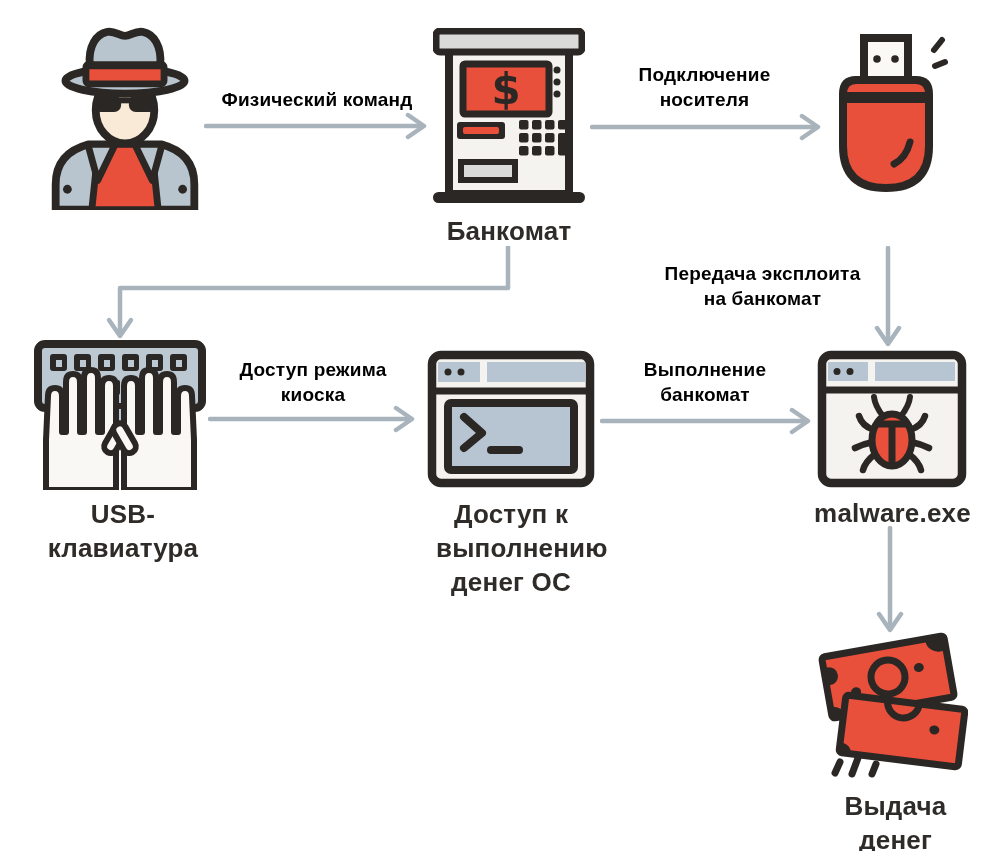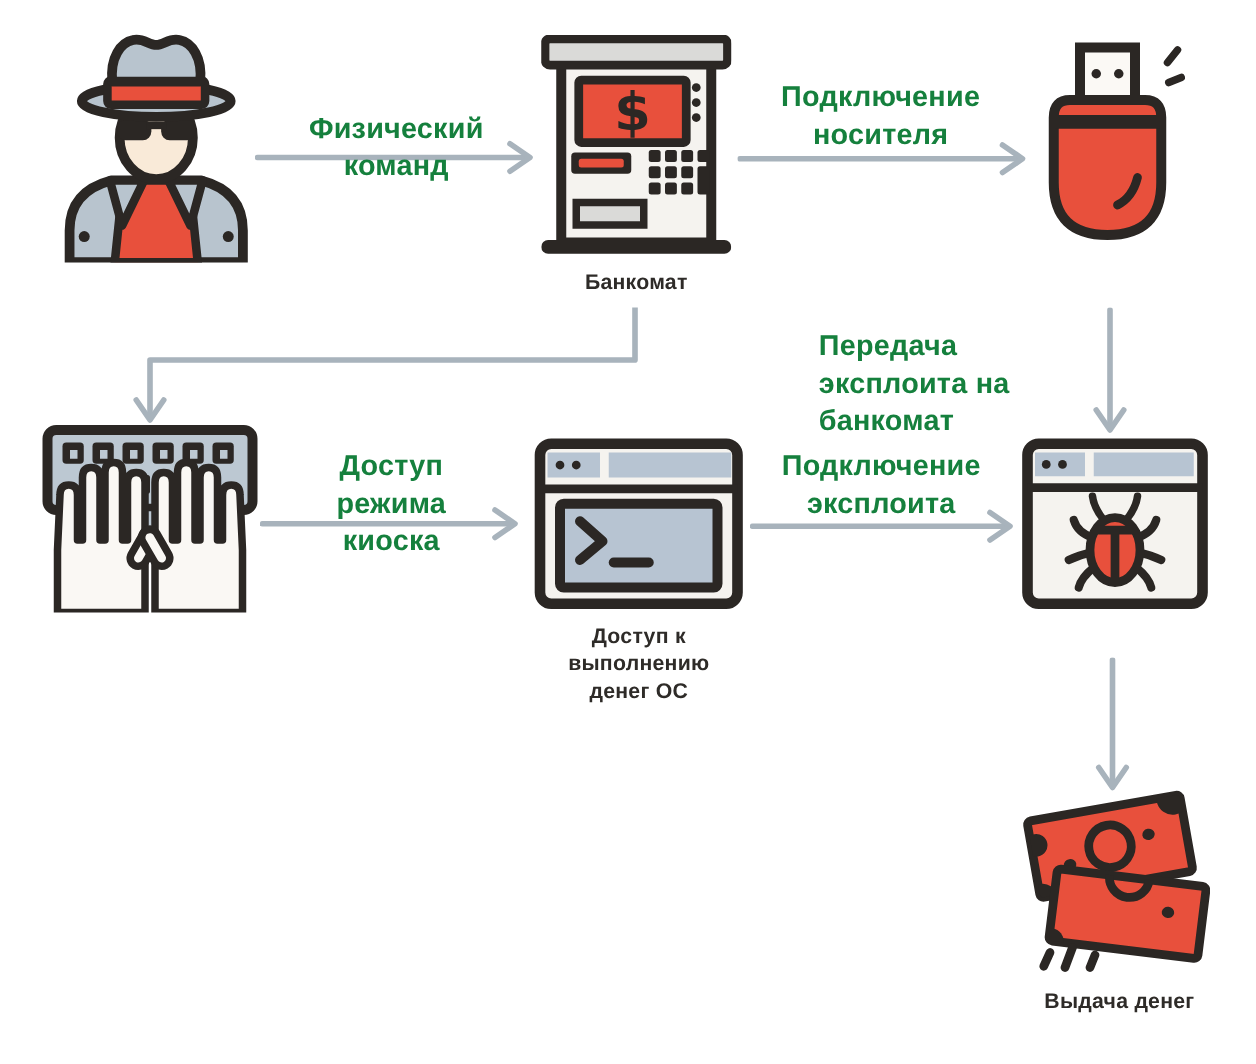--- a/index.html
+++ b/index.html
@@ -4,28 +4,28 @@
 <style>
   html,body{margin:0;padding:0;background:#ffffff;}
   .canvas{
     position:relative;width:1005px;height:851px;background:#ffffff;overflow:hidden;
     font-family:"Liberation Sans","DejaVu Sans",sans-serif;
   }
   .icon{position:absolute;}
   .icon svg{display:block;width:100%;height:100%;}
   .arrow{position:absolute;}
   .node-label{
-    position:absolute;font-weight:700;font-size:17px;line-height:1.3;
+    position:absolute;font-weight:700;font-size:26px;line-height:1.3;
     color:#2e2b28;text-align:center;letter-spacing:0.2px;
   }
   .edge-label{
-    position:absolute;font-weight:700;font-size:23px;line-height:1.3;
-    color:#15803d;text-align:center;letter-spacing:0.2px;
+    position:absolute;font-weight:700;font-size:19px;line-height:1.3;
+    color:#000000;text-align:center;letter-spacing:0.2px;
   }
-  .edge-label.right{text-align:left;}
+  .edge-label.right{text-align:center;}
 </style>
 </head>
 <body>
 
 <div class="canvas">
 
   <div class="icon" style="left:42px;top:24px;width:166px;height:186px">
     <svg viewBox="0 0 170 190">
 
       <path d="M14,190 L14,164 Q14,132 48,123 L122,123 Q156,132 156,164 L156,190 Z" fill="#b8c4ce" stroke="#2b2724" stroke-width="8" stroke-linejoin="round"></path>
@@ -128,20 +128,21 @@
         <path d="M16,152 L16,102 L18,58 Q18,50 25,50 Q32,50 32,58 L32,94 L36,94 L36,44 Q36,36 43,36 Q50,36 50,44 L50,94 L54,94 L54,40 Q54,32 61,32 Q68,32 68,40 L68,94 L72,94 L72,48 Q72,40 79,40 Q86,40 86,48 L86,152 Z" fill="#faf8f4" stroke="#2b2724" stroke-width="6" stroke-linejoin="round"></path>
         <rect x="79" y="84" width="13" height="32" rx="6.5" transform="rotate(30 85 100)" fill="#faf8f4" stroke="#2b2724" stroke-width="6"></rect>
       </g>
 
       <g transform="translate(180 0) scale(-1 1)">
         <path d="M16,152 L16,102 L18,58 Q18,50 25,50 Q32,50 32,58 L32,94 L36,94 L36,44 Q36,36 43,36 Q50,36 50,44 L50,94 L54,94 L54,40 Q54,32 61,32 Q68,32 68,40 L68,94 L72,94 L72,48 Q72,40 79,40 Q86,40 86,48 L86,152 Z" fill="#faf8f4" stroke="#2b2724" stroke-width="6" stroke-linejoin="round"></path>
         <rect x="79" y="84" width="13" height="32" rx="6.5" transform="rotate(30 85 100)" fill="#faf8f4" stroke="#2b2724" stroke-width="6"></rect>
       </g>
     </svg>
   </div>
+  <div class="node-label" style="left:28px;top:498px;width:190px">USB-клавиатура</div>
 
   <div class="icon" style="left:427px;top:350px;width:168px;height:138px">
     <svg viewBox="0 0 168 138">
       <rect x="5" y="5" width="158" height="128" rx="9" fill="#f5f3ef" stroke="#2b2724" stroke-width="8.5"></rect>
       <rect x="11" y="12" width="42" height="20" fill="#b7c4d2"></rect>
       <circle cx="21" cy="22" r="3.5" fill="#2b2724"></circle>
       <circle cx="34" cy="22" r="3.5" fill="#2b2724"></circle>
       <rect x="60" y="12" width="98" height="20" fill="#b7c4d2"></rect>
       <path d="M5,41 H163" stroke="#2b2724" stroke-width="7"></path>
       <rect x="21" y="53" width="126" height="67" rx="3" fill="#b7c4d2" stroke="#2b2724" stroke-width="8"></rect>
@@ -168,20 +169,21 @@
         <path d="M56,92 Q46,94 38,98" fill="none" stroke="#2b2724" stroke-width="6.5" stroke-linecap="round"></path>
         <path d="M94,92 Q104,94 112,98" fill="none" stroke="#2b2724" stroke-width="6.5" stroke-linecap="round"></path>
         <path d="M58,104 Q48,112 46,120" fill="none" stroke="#2b2724" stroke-width="6.5" stroke-linecap="round"></path>
         <path d="M92,104 Q102,112 104,120" fill="none" stroke="#2b2724" stroke-width="6.5" stroke-linecap="round"></path>
         <ellipse cx="75" cy="90" rx="20" ry="26" fill="#e8503c" stroke="#2b2724" stroke-width="7"></ellipse>
         <path d="M59,74 L91,74" stroke="#2b2724" stroke-width="7"></path>
         <path d="M75,74 V114" stroke="#2b2724" stroke-width="7"></path>
       </g>
     </svg>
   </div>
+  <div class="node-label" style="left:810px;top:497px;width:165px">malware.exe</div>
 
   <div class="icon" style="left:816px;top:626px;width:152px;height:152px">
     <svg viewBox="0 0 152 152">
       <defs>
         <clipPath id="note1clip">
             <rect x="10" y="20" width="124" height="62" rx="3"></rect>
           </clipPath>
         <clipPath id="note2clip">
             <rect x="26" y="76" width="120" height="58" rx="3"></rect>
           </clipPath>
@@ -256,16 +258,16 @@
   <svg class="arrow" style="left:876px;top:526px" width="28" height="108">
     <g stroke="#a8b3bc" stroke-width="4.5" fill="none" stroke-linecap="round" stroke-linejoin="round">
       <path d="M14,2 V102"></path>
         <path d="M3,88 L14,104 L25,88"></path>
     </g>
   </svg>
 
   <div class="edge-label" style="left:206px;top:88px;width:222px">Физический команд</div>
   <div class="edge-label" style="left:622px;top:63px;width:165px">Подключение носителя</div>
   <div class="edge-label" style="left:233px;top:358px;width:160px">Доступ режима киоска</div>
-  <div class="edge-label" style="left:625px;top:358px;width:160px">Подключение эксплоита</div>
+  <div class="edge-label" style="left:625px;top:358px;width:160px">Выполнение банкомат</div>
   <div class="edge-label right" style="left:655px;top:262px;width:215px">Передача эксплоита на банкомат</div>
 
 </div>
 
 </body></html>

